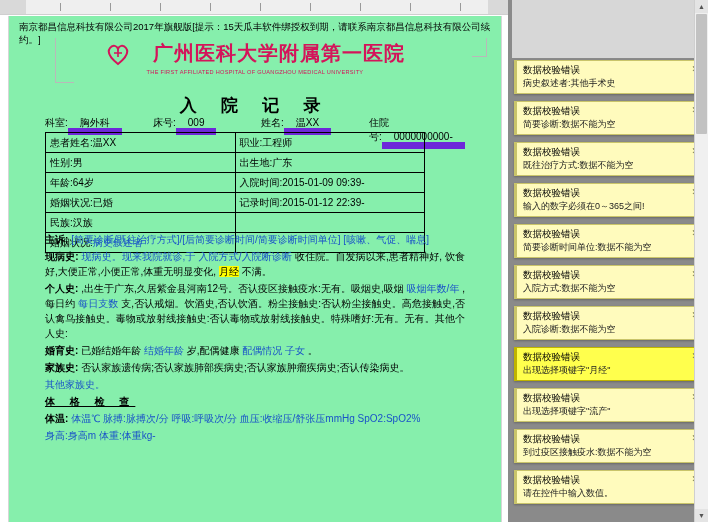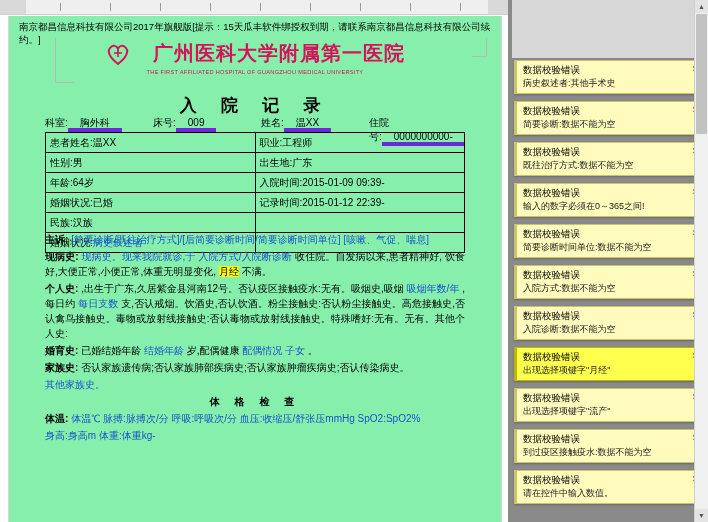--- a/index.html
+++ b/index.html
@@ -54,44 +54,44 @@
     position:absolute;left:0;right:0;top:78px;text-align:center;
     font-family:"Liberation Serif", serif;
     font-size:17px;font-weight:bold;letter-spacing:10px;
   }
 
   .meta-row{
     position:absolute;left:36px;right:24px;top:100px;
     display:flex;font-size:10px;
   }
   .meta-row .c{flex:1;}
-  .meta-row .u{border-bottom:4px solid #6d28d9;padding:0 12px;}
+  .meta-row .u{border-bottom:7px solid #6d28d9;padding:0 12px;}
 
   
   .tbl{
-    position:absolute;left:36px;top:116px;width:420px;
+    position:absolute;left:36px;top:116px;width:380px;
     border-collapse:collapse;font-size:10px;
   }
   .tbl td{
     border:1px solid #000;padding:2px 4px;height:15px;vertical-align:middle;
   }
   .tbl td.lbl{width:50%;}
   .blue{color:#1a54c8;}
   .yellowhl{background:#ffff00;}
 
   
   .body-text{
     position:absolute;left:36px;top:216px;width:420px;
     font-size:10px;line-height:15px;text-align:justify;
   }
   .body-text p{margin:0 0 2px 0;text-indent:0;}
   .ind{text-indent:20px;}
   .b{font-weight:bold;}
   .exam-title{
-    text-align:center;font-weight:bold;letter-spacing:6px;margin:6px 0 2px 0;
+    text-align:left;font-weight:bold;letter-spacing:6px;margin:6px 0 2px 0;text-decoration:underline;
   }
 
   
   .gray-band{
     position:absolute;left:508px;top:0;width:200px;height:522px;
     background:#8a8a8a;
   }
   .light-panel{
     position:absolute;left:512px;top:0;width:196px;height:58px;
     background:#d7d7d7;

